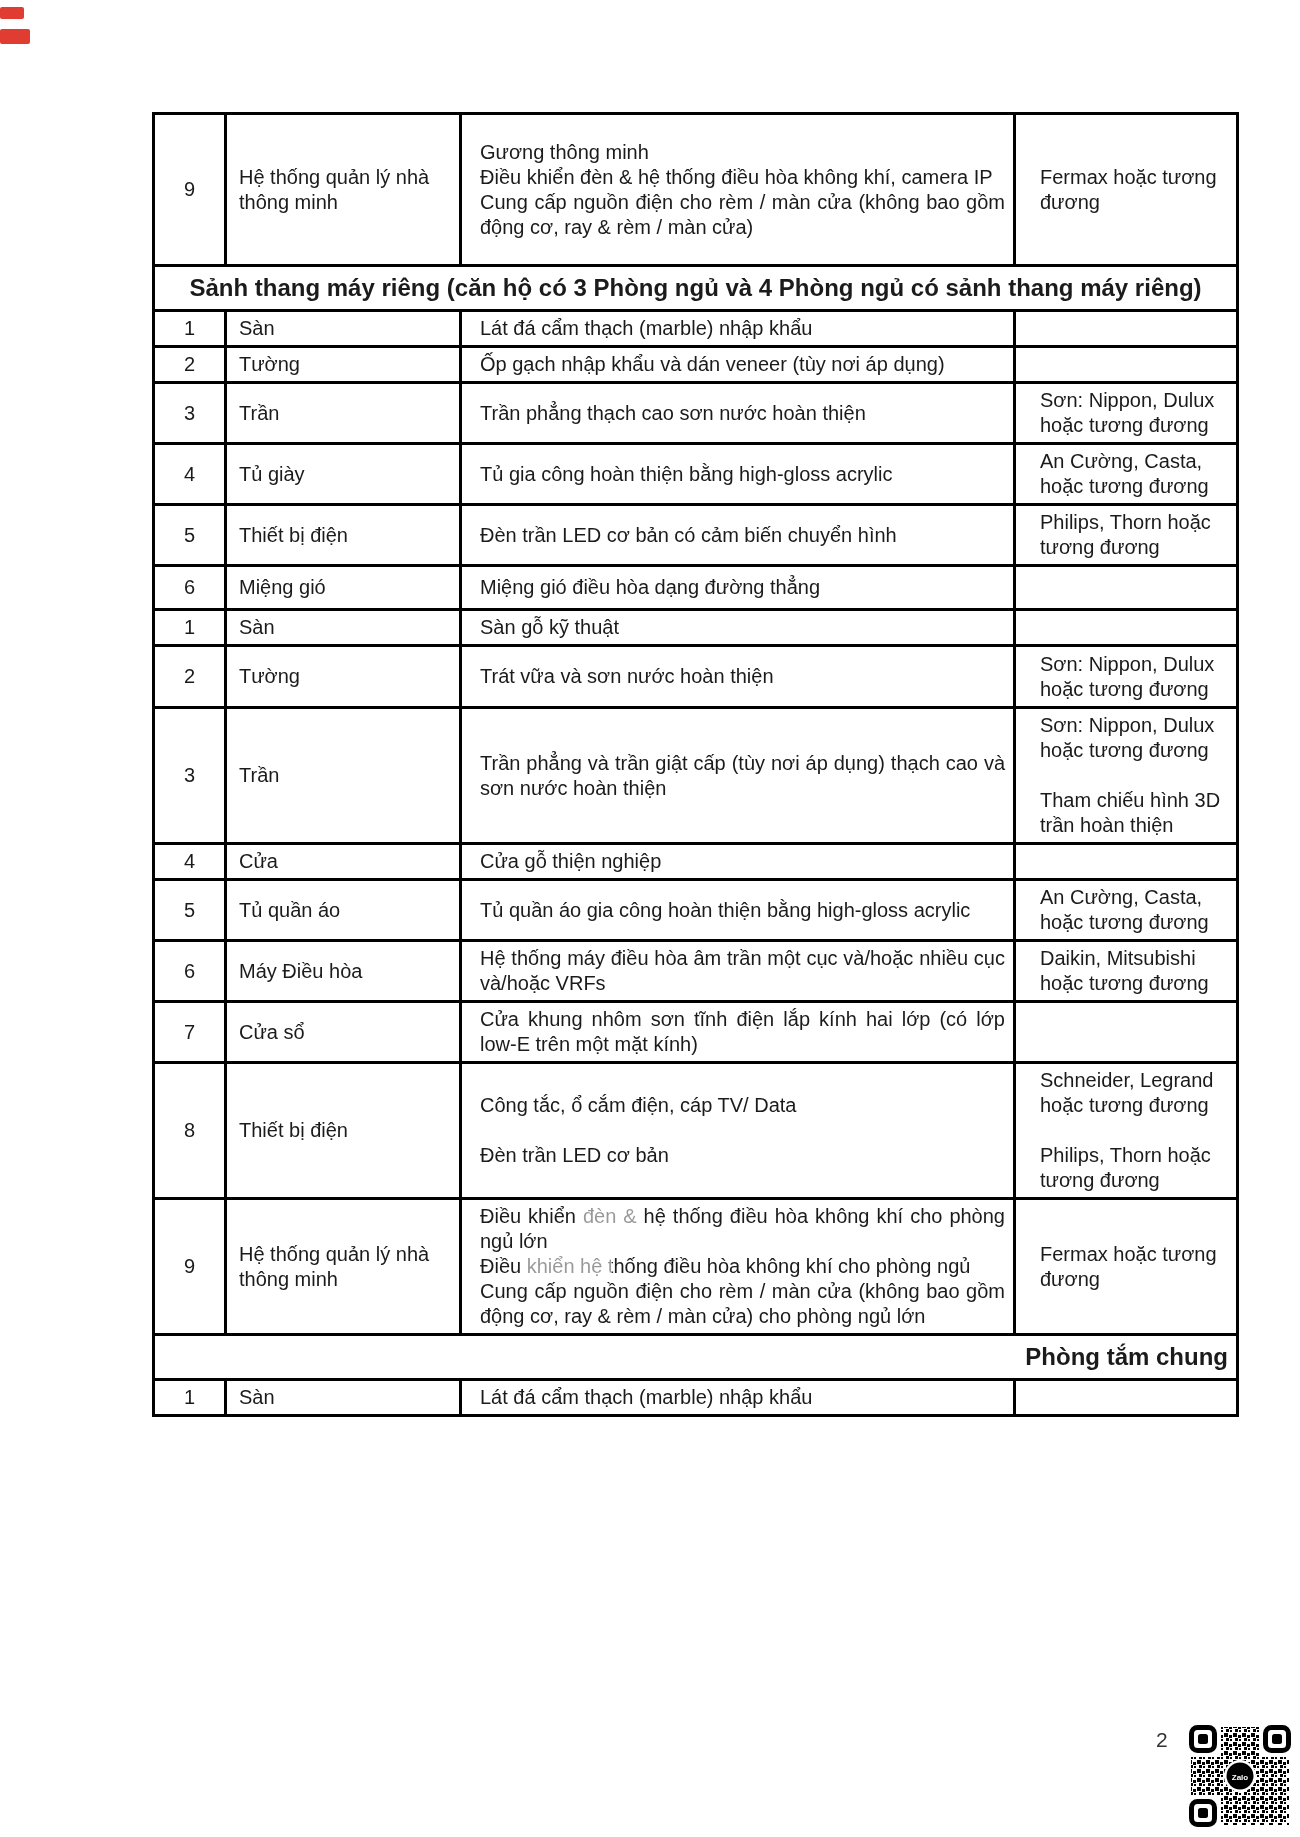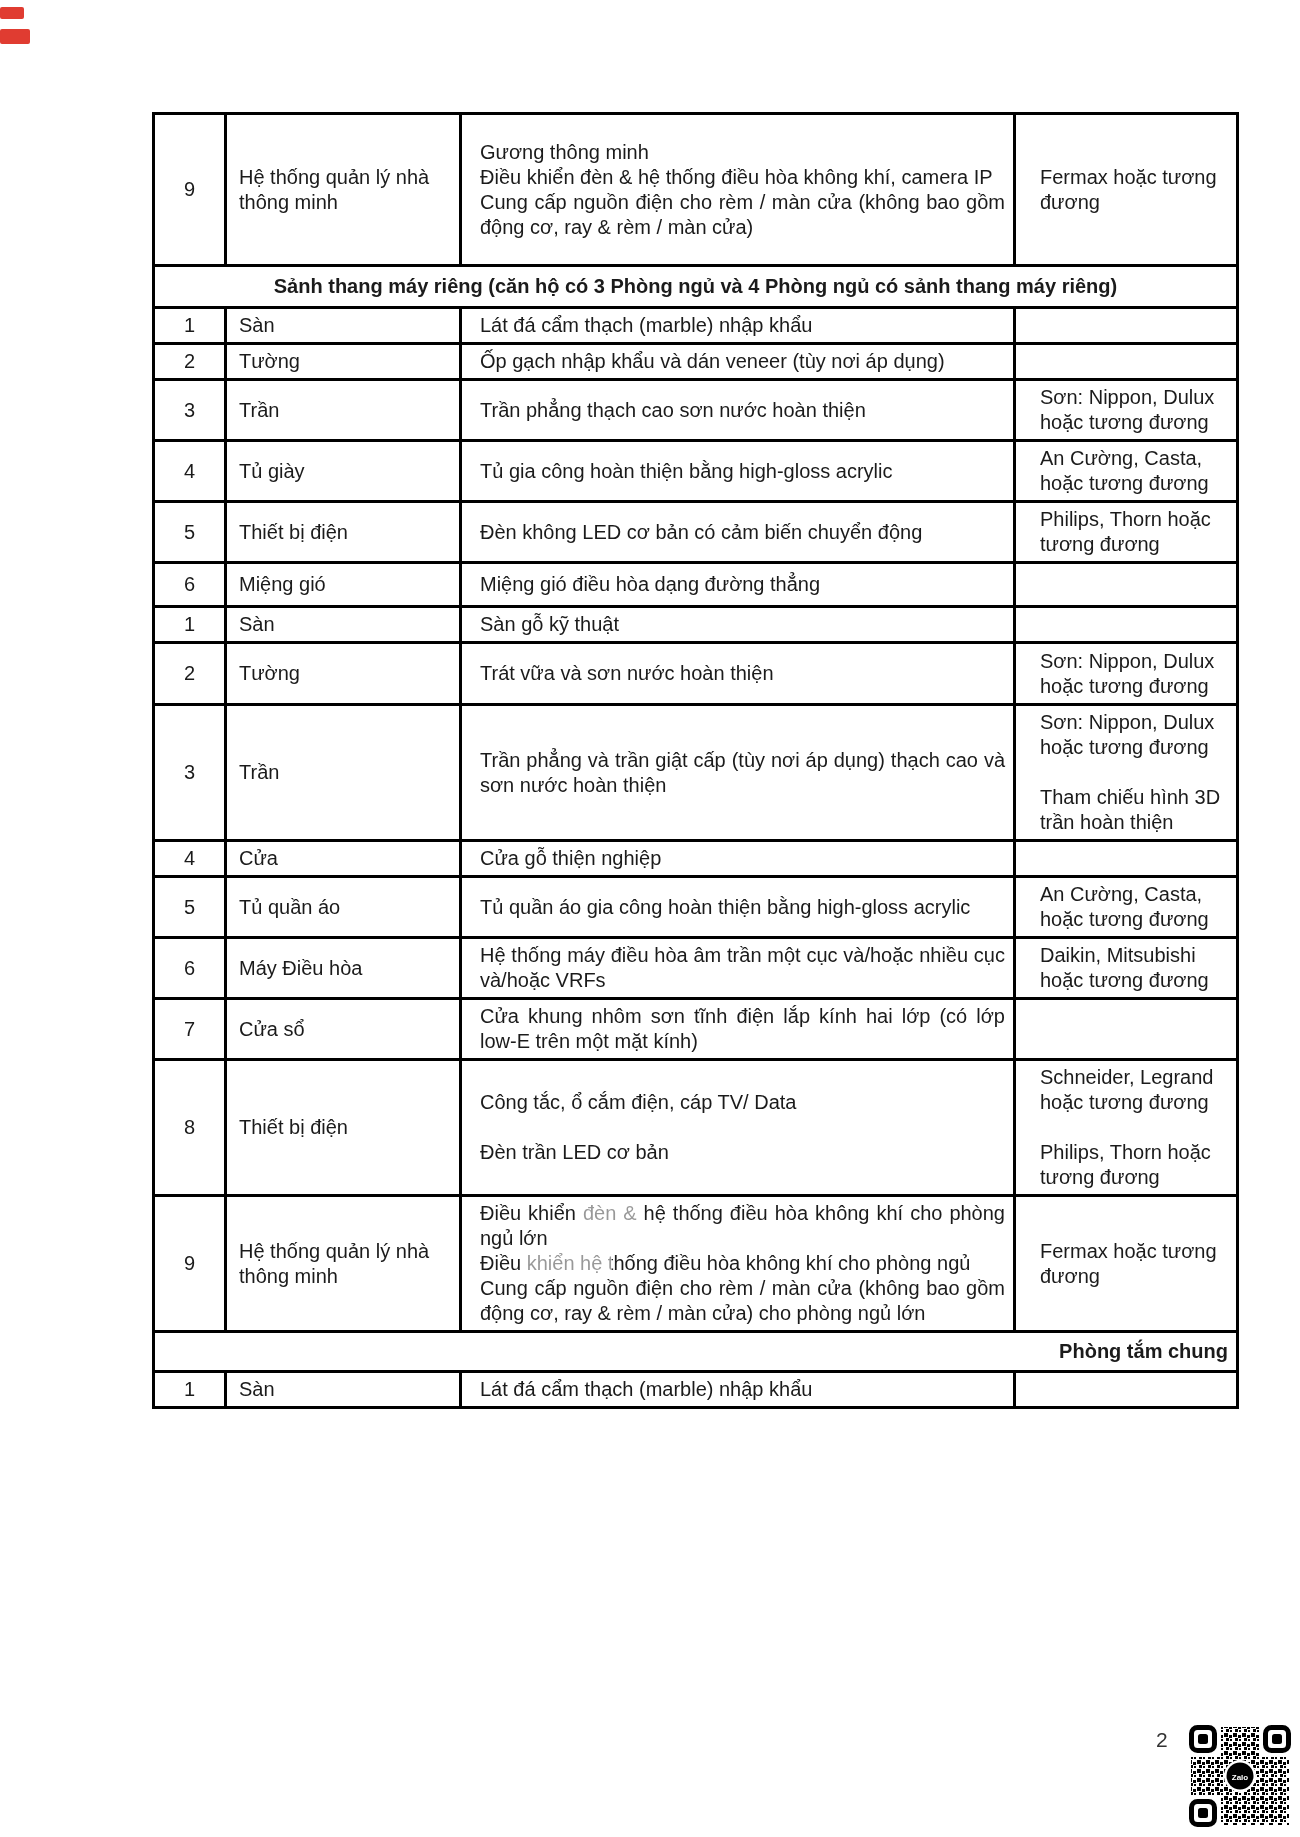--- a/index.html
+++ b/index.html
@@ -17,21 +17,21 @@
     border:3px solid #000;
     font-size:20px;line-height:1.25;vertical-align:middle;
     overflow:hidden;word-wrap:break-word;
   }
   td.col-no{text-align:center;padding:2px 2px;}
   td.col-item{text-align:left;padding:4px 8px 4px 12px;}
   td.col-desc{text-align:justify;padding:4px 8px 4px 18px;white-space:pre-line;}
   td.col-brand{text-align:left;padding:4px 4px 4px 24px;white-space:pre-line;}
   td.rel{position:relative;}
   tr.section-header td{
-    font-weight:bold;text-align:center;padding:6px 8px;font-size:20px;
+    font-weight:bold;text-align:center;padding:6px 8px;font-size:24px;
   }
   tr.section-header.left td{text-align:right;padding-left:10px;}
   .fade-patch{position:absolute;background:rgba(255,255,255,0.55);pointer-events:none;}
   .fade-patch.p1{left:118px;top:3px;width:62px;height:24px;}
   .fade-patch.p2{left:66px;top:53px;width:84px;height:24px;}
 
   .page-number{position:absolute;left:1156px;top:1728px;font-size:21px;color:#333;}
   .qr{position:absolute;left:1188px;top:1724px;width:104px;height:104px;}
 </style>
 </head>
@@ -80,21 +80,21 @@
         </tr>
         <tr style="height: 50px;">
           <td class="col-no">4</td>
           <td class="col-item">Tủ giày</td>
           <td class="col-desc">Tủ gia công hoàn thiện bằng high-gloss acrylic</td>
           <td class="col-brand">An Cường, Casta, hoặc tương đương</td>
         </tr>
         <tr style="height: 50px;">
           <td class="col-no">5</td>
           <td class="col-item">Thiết bị điện</td>
-          <td class="col-desc">Đèn không LED cơ bản có cảm biến chuyển động</td>
+          <td class="col-desc">Đèn trần LED cơ bản có cảm biến chuyển hình</td>
           <td class="col-brand">Philips, Thorn hoặc tương đương</td>
         </tr>
         <tr style="height: 44px;">
           <td class="col-no">6</td>
           <td class="col-item">Miệng gió</td>
           <td class="col-desc">Miệng gió điều hòa dạng đường thẳng</td>
           <td class="col-brand"></td>
         </tr>
         <tr style="height: 34px;">
           <td class="col-no">1</td>

